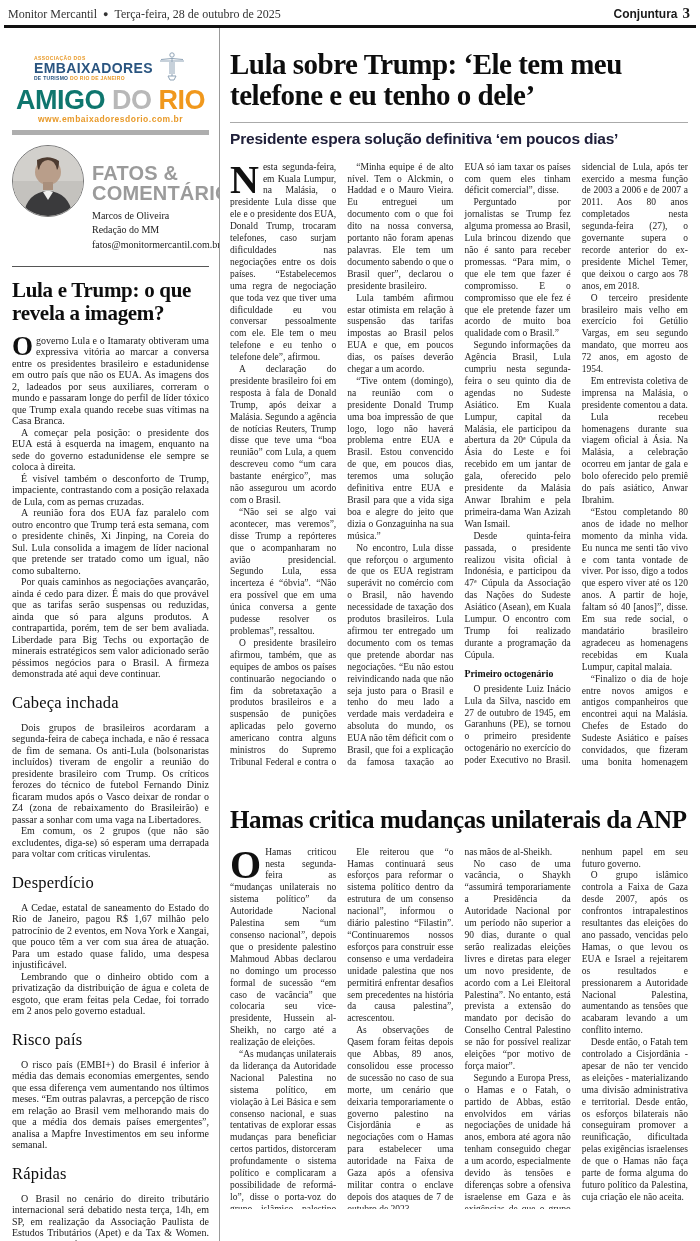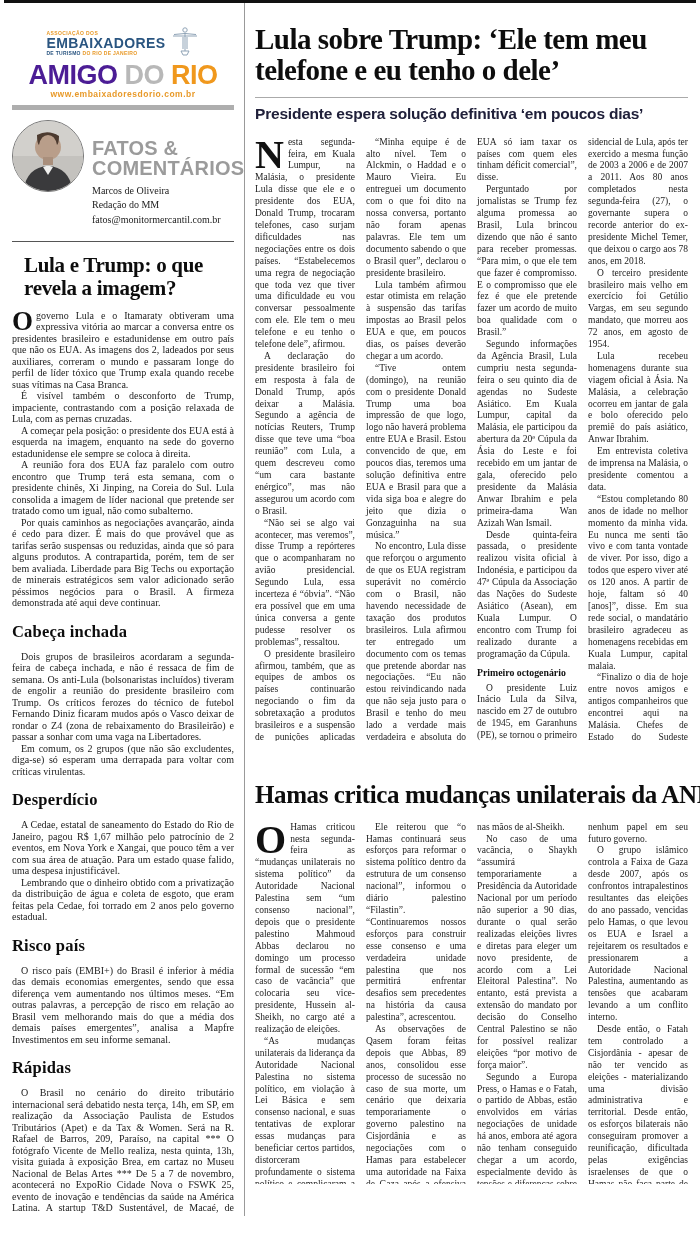--- a/index.html
+++ b/index.html
@@ -16,35 +16,35 @@
   }
   .mh-left span { margin-right:6px; }
   .mh-bullet { font-size:9px; position:relative; top:-1px; }
   .mh-right { font-family:"Liberation Sans", sans-serif; font-weight:bold; color:#1a1a1a; }
   .mh-right .pgnum { font-family:"Liberation Serif", serif; font-size:15px; margin-left:5px; }
   .rule-thick { height:3px; background:#111; margin:0 4px 0 4px; }
 
   
   .content { display:flex; height:1213px; }
   .left {
-    width:245px; border-right:1px solid #999; padding:0 10px 0 12px;
+    width:220px; border-right:1px solid #999; padding:0 10px 0 12px;
     overflow:hidden;
   }
   .right { flex:1; padding:0 12px 0 10px; overflow:hidden; }
 
   
   .ad { text-align:center; padding-top:18px; height:96px; }
   .ad-cluster { display:inline-flex; align-items:center; gap:4px; }
   .ad-assoc { text-align:left; }
   .ad-a1 { font-family:"Liberation Sans", sans-serif; font-size:5px; font-weight:bold; color:#e89a2a; letter-spacing:.4px; }
   .ad-a2 { font-family:"Liberation Sans", sans-serif; font-size:14px; font-weight:bold; color:#2a5580; letter-spacing:.4px; line-height:1; }
   .ad-a3 { font-family:"Liberation Sans", sans-serif; font-size:5px; font-weight:bold; letter-spacing:.3px; }
   .ad-a3 .t1 { color:#2a5580; } .ad-a3 .t2 { color:#e89a2a; }
   .ad-title { font-family:"Liberation Sans", sans-serif; font-size:27px; font-weight:bold; letter-spacing:-.5px; line-height:1.05; }
-  .ad-title .navy { color:#4c1d95; } .ad-title .gry { color:#b8b8b8; } .ad-title .org { color:#f0981d;text-align:right; }
+  .ad-title .navy { color:#0f766e; } .ad-title .gry { color:#b8b8b8; } .ad-title .org { color:#f0981d;text-align:right; }
   .ad-url { font-family:"Liberation Sans", sans-serif; font-size:8.5px; font-weight:bold; color:#e89a2a; letter-spacing:.5px; }
 
   .graybar { height:5px; background:#aeaeae; margin:6px 0 10px 0; }
 
   
   .fatos { display:flex; gap:8px; }
   .avatar {
     width:72px; height:72px; border-radius:50%; overflow:hidden; flex:0 0 72px;
     border:1px solid #777; background:#d9d9d9;
   }
@@ -52,32 +52,32 @@
     font-family:"Liberation Sans", sans-serif; font-weight:bold; font-size:20px;
     color:#9b9b9b; line-height:1.02; letter-spacing:.2px; margin-top:18px;
   }
   .byline { margin-top:5px; font-size:10px; line-height:1.45; color:#222; }
 
   .rule-thin { border:none; border-top:1px solid #555; margin:14px 0 0 0; }
 
   
   .left-headline {
     font-size:21px; font-weight:bold; color:#0d0d0d; line-height:1.06;
-    letter-spacing:-.3px; margin:12px 0 11px 12px;
+    letter-spacing:-.3px; margin:12px 0 11px 0;
   }
   .left-article p, .left-sections p {
     font-size:10px; line-height:11.5px; text-align:justify; color:#222;
     text-indent:9px; hyphens:auto;
   }
   .left-article p.has-drop { text-indent:0; }
   .left-article .dropcap {
     float:left; font-size:27px; line-height:21px; font-weight:bold;
     padding:1px 3px 0 0; color:#111;
   }
-  .section-head { font-size:16.5px; font-weight:bold; color:#0d0d0d; margin:13px 0 9px 0; letter-spacing:.2px; }
+  .section-head { font-size:16.5px; font-weight:normal; color:#0d0d0d; margin:13px 0 9px 0; letter-spacing:.2px; }
 
   
   .main-headline {
     font-size:29px; font-weight:bold; color:#0d0d0d; line-height:1.08;
     letter-spacing:-.5px; max-width:432px; margin-top:21px;
   }
   .sub-rule { border:none; border-top:1px solid #aaa; margin:10px 0 0 0; }
   .subtitle {
     font-family:"Liberation Sans", sans-serif; font-size:15.5px; font-weight:bold;
     color:#20203a; margin:7px 0 0 0; letter-spacing:-.2px;
@@ -99,20 +99,28 @@
   .hamas-headline {
     font-size:25px; font-weight:bold; color:#0d0d0d; letter-spacing:-.4px;
     white-space:nowrap; margin-top:40px;
   }
 </style>
 </head>
 <body>
 
 <div class="page">
 
+  <header class="mh">
+    <div class="mh-left">
+      <span>Monitor Mercantil</span><span class="mh-bullet">●</span><span>Terça-feira, 28 de outubro de 2025</span>
+    </div>
+    <div class="mh-right">
+      <span>Conjuntura</span><span class="pgnum">3</span>
+    </div>
+  </header>
   <div class="rule-thick"></div>
 
   <div class="content">
 
     <aside class="left">
 
       <div class="ad">
         <div class="ad-cluster">
           <div class="ad-assoc">
             <div class="ad-a1">ASSOCIAÇÃO DOS</div>
@@ -165,22 +173,22 @@
             <div>fatos@monitormercantil.com.br</div>
           </div>
         </div>
       </div>
 
       <hr class="rule-thin">
 
       <h2 class="left-headline">Lula e Trump: o que revela a imagem?</h2>
       <div class="left-article">
           <p class="has-drop"><span class="dropcap">O</span>governo Lula e o Itamaraty obtiveram uma expressiva vitória ao marcar a conversa entre os presidentes brasileiro e estadunidense em outro país que não os EUA. As imagens dos 2, ladeados por seus auxiliares, correram o mundo e passaram longe do perfil de líder tóxico que Trump exala quando recebe suas vítimas na Casa Branca.</p>
+          <p>A começar pela posição: o presidente dos EUA está à esquerda na imagem, enquanto na sede do governo estadunidense ele sempre se coloca à direita.</p>
           <p>É visível também o desconforto de Trump, impaciente, contrastando com a posição relaxada de Lula, com as pernas cruzadas.</p>
-          <p>A começar pela posição: o presidente dos EUA está à esquerda na imagem, enquanto na sede do governo estadunidense ele sempre se coloca à direita.</p>
           <p>A reunião fora dos EUA faz paralelo com outro encontro que Trump terá esta semana, com o presidente chinês, Xi Jinping, na Coreia do Sul. Lula consolida a imagem de líder nacional que pretende ser tratado como um igual, não como subalterno.</p>
           <p>Por quais caminhos as negociações avançarão, ainda é cedo para dizer. É mais do que provável que as tarifas serão suspensas ou reduzidas, ainda que só para alguns produtos. A contrapartida, porém, tem de ser bem avaliada. Liberdade para Big Techs ou exportação de minerais estratégicos sem valor adicionado serão péssimos negócios para o Brasil. A firmeza demonstrada até aqui deve continuar.</p>
         </div>
       <div class="left-sections">
           <h3 class="section-head">Cabeça inchada</h3>
           <p>Dois grupos de brasileiros acordaram a segunda-feira de cabeça inchada, e não é ressaca de fim de semana. Os anti-Lula (bolsonaristas incluídos) tiveram de engolir a reunião do presidente brasileiro com Trump. Os críticos ferozes do técnico de futebol Fernando Diniz ficaram mudos após o Vasco deixar de rondar o Z4 (zona de rebaixamento do Brasileirão) e passar a sonhar com uma vaga na Libertadores.</p>
           <p>Em comum, os 2 grupos (que não são excludentes, diga-se) só esperam uma derrapada para voltar com críticas virulentas.</p>
           <h3 class="section-head">Desperdício</h3>
           <p>A Cedae, estatal de saneamento do Estado do Rio de Janeiro, pagou R$ 1,67 milhão pelo patrocínio de 2 eventos, em Nova York e Xangai, que pouco têm a ver com sua área de atuação. Para um estado quase falido, uma despesa injustificável.</p>
           <p>Lembrando que o dinheiro obtido com a privatização da distribuição de água e coleta de esgoto, que eram feitas pela Cedae, foi torrado em 2 anos pelo governo estadual.</p>
@@ -212,22 +220,22 @@
             <p class="cont">EUA só iam taxar os países com quem eles tinham déficit comercial”, disse.</p>
             <p>Perguntado por jornalistas se Trump fez alguma promessa ao Brasil, Lula brincou dizendo que não é santo para receber promessas. “Para mim, o que ele tem que fazer é compromisso. E o compromisso que ele fez é que ele pretende fazer um acordo de muito boa qualidade com o Brasil.”</p>
             <p>Segundo informações da Agência Brasil, Lula cumpriu nesta segunda-feira o seu quinto dia de agendas no Sudeste Asiático. Em Kuala Lumpur, capital da Malásia, ele participou da abertura da 20ª Cúpula da Ásia do Leste e foi recebido em um jantar de gala, oferecido pelo presidente da Malásia Anwar Ibrahim e pela primeira-dama Wan Azizah Wan Ismail.</p>
             <p>Desde quinta-feira passada, o presidente realizou visita oficial à Indonésia, e participou da 47ª Cúpula da Associação das Nações do Sudeste Asiático (Asean), em Kuala Lumpur. O encontro com Trump foi realizado durante a programação da Cúpula.</p>
             <h4 class="col-subhead">Primeiro octogenário</h4>
             <p>O presidente Luiz Inácio Lula da Silva, nascido em 27 de outubro de 1945, em Garanhuns (PE), se tornou o primeiro presidente octogenário no exercício do poder Executivo no Brasil. Este é o terceiro mandato pre-</p>
           </div>
           <div class="col">
             <p class="cont">sidencial de Lula, após ter exercido a mesma função de 2003 a 2006 e de 2007 a 2011. Aos 80 anos completados nesta segunda-feira (27), o governante supera o recorde anterior do ex-presidente Michel Temer, que deixou o cargo aos 78 anos, em 2018.</p>
             <p>O terceiro presidente brasileiro mais velho em exercício foi Getúlio Vargas, em seu segundo mandato, que morreu aos 72 anos, em agosto de 1954.</p>
+            <p>Em entrevista coletiva de imprensa na Malásia, o presidente comentou a data.</p>
             <p>Lula recebeu homenagens durante sua viagem oficial à Ásia. Na Malásia, a celebração ocorreu em jantar de gala e bolo oferecido pelo premiê do país asiático, Anwar Ibrahim.</p>
-            <p>Em entrevista coletiva de imprensa na Malásia, o presidente comentou a data.</p>
             <p>“Estou completando 80 anos de idade no melhor momento da minha vida. Eu nunca me senti tão vivo e com tanta vontade de viver. Por isso, digo a todos que espero viver até os 120 anos. A partir de hoje, faltam só 40 [anos]”, disse. Em sua rede social, o mandatário brasileiro agradeceu as homenagens recebidas em Kuala Lumpur, capital malaia.</p>
             <p>“Finalizo o dia de hoje entre novos amigos e antigos companheiros que encontrei aqui na Malásia. Chefes de Estado do Sudeste Asiático e países convidados, que fizeram uma bonita homenagem pelo meu aniversário. A todos eles, minha profunda gratidão.”</p>
           </div>
         </div>
 
       <h1 class="hamas-headline">Hamas critica mudanças unilaterais da ANP</h1>
       <div class="cols cols-hamas">
           <div class="col">
             <p class="has-drop"><span class="dropcap">O</span>Hamas criticou nesta segunda-feira as “mudanças unilaterais no sistema político” da Autoridade Nacional Palestina sem “um consenso nacional”, depois que o presidente palestino Mahmoud Abbas declarou no domingo um processo formal de sucessão “em caso de vacância” que colocaria seu vice-presidente, Hussein al-Sheikh, no cargo até a realização de eleições.</p>
             <p>“As mudanças unilaterais da liderança da Autoridade Nacional Palestina no sistema político, em violação à Lei Básica e sem consenso nacional, e suas tentativas de explorar essas mudanças para beneficiar certos partidos, distorceram profundamente o sistema político e complicaram a possibilidade de reformá-lo”, disse o porta-voz do grupo islâmico palestino Hazem Qasem.</p>

